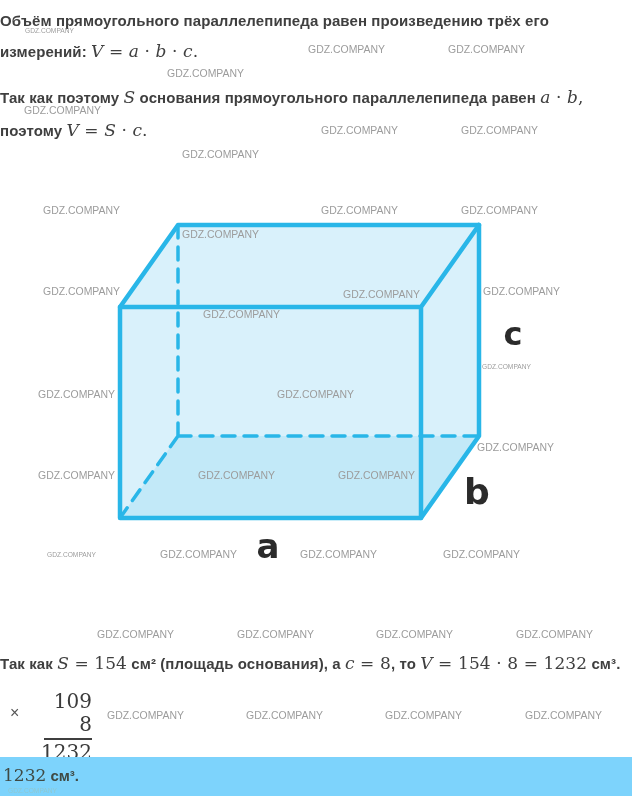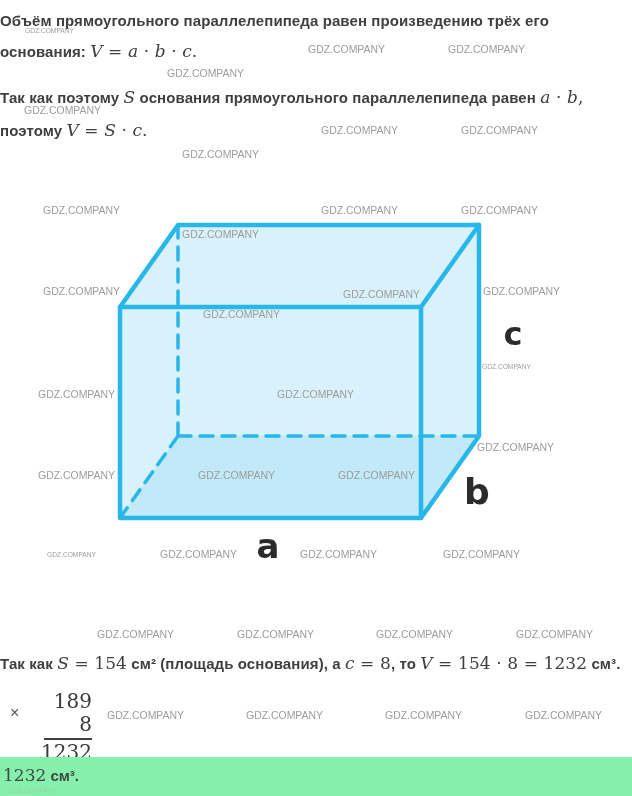--- a/index.html
+++ b/index.html
@@ -54,33 +54,33 @@
     position:absolute;left:2px;top:14px;
     font-family:"Liberation Sans",sans-serif;
     font-size:16px;color:#555;
   }
   .mult .rule{
     border-top:2px solid #3f3f3f;width:48px;margin:2px 0 1px auto;
   }
   
   .answer-band{
     position:absolute;left:0;top:757px;width:632px;height:39px;
-    background:#86efac;
+    background:#7dd3fc;
   }
   .answer-text{
     position:absolute;left:3px;top:0;line-height:37px;
     color:#3f4a44;font-weight:600;font-size:15px;
     white-space:nowrap;
   }
 </style>
 </head>
 <body>
 
 <div class="para" style="top:10px"><span class="seg seg-sans">Объём прямоугольного параллелепипеда равен произведению трёх его</span></div>
-<div class="para" style="top:40px"><span class="seg seg-sans">основания: </span><span class="seg seg-it">V</span><span class="seg seg-rm"> = </span><span class="seg seg-it">a</span><span class="seg seg-rm"> · </span><span class="seg seg-it">b</span><span class="seg seg-rm"> · </span><span class="seg seg-it">c</span><span class="seg seg-rm">.</span></div>
+<div class="para" style="top:40px"><span class="seg seg-sans">измерений: </span><span class="seg seg-it">V</span><span class="seg seg-rm"> = </span><span class="seg seg-it">a</span><span class="seg seg-rm"> · </span><span class="seg seg-it">b</span><span class="seg seg-rm"> · </span><span class="seg seg-it">c</span><span class="seg seg-rm">.</span></div>
 <div class="para" style="top:86px"><span class="seg seg-sans">Так как поэтому </span><span class="seg seg-it">S</span><span class="seg seg-sans"> основания прямоугольного параллелепипеда равен </span><span class="seg seg-it">a</span><span class="seg seg-rm"> · </span><span class="seg seg-it">b</span><span class="seg seg-rm">,</span></div>
 <div class="para" style="top:119px"><span class="seg seg-sans">поэтому </span><span class="seg seg-it">V</span><span class="seg seg-rm"> = </span><span class="seg seg-it">S</span><span class="seg seg-rm"> · </span><span class="seg seg-it">c</span><span class="seg seg-rm">.</span></div>
 <div class="para" style="top:652px"><span class="seg seg-sans">Так как </span><span class="seg seg-it">S</span><span class="seg seg-rm"> = 154</span><span class="seg seg-sans"> см² (площадь основания), а </span><span class="seg seg-it">c</span><span class="seg seg-rm"> = 8</span><span class="seg seg-sans">, то </span><span class="seg seg-it">V</span><span class="seg seg-rm"> = 154 · 8 = 1232</span><span class="seg seg-sans"> см³.</span></div>
 
 <svg id="figure-svg" width="440" height="370" viewBox="95 200 440 370">
 
   <path d="M120,307 L178,225 L479,225 L479,436 L421,518 L120,518 Z" fill="#d9f1fb" stroke="#29b6e8" stroke-width="4.5" stroke-linejoin="round"></path>
 
   <polygon points="120,518 178,436 479,436 421,518" fill="rgba(41,182,232,0.13)"></polygon>
 
@@ -88,21 +88,21 @@
 
   <path d="M178,225 L178,436 M178,436 L479,436 M178,436 L120,518" fill="none" stroke="#29b6e8" stroke-width="3.5" stroke-dasharray="13 9" stroke-linecap="round"></path>
 
   <text x="268" y="558" text-anchor="middle" font-family="DejaVu Sans, sans-serif" font-size="34" font-weight="bold" fill="#2b2b2b">a</text>
   <text x="477" y="504" text-anchor="middle" font-family="DejaVu Sans, sans-serif" font-size="36" font-weight="bold" fill="#2b2b2b">b</text>
   <text x="513" y="345" text-anchor="middle" font-family="DejaVu Sans, sans-serif" font-size="32" font-weight="bold" fill="#2b2b2b">c</text>
 </svg>
 
 <div class="mult">
   <div class="sign">×</div>
-  <div class="row">189</div>
+  <div class="row">109</div>
   <div class="row">8</div>
   <div class="rule"></div>
   <div class="row">1232</div>
 </div>
 
 <div class="answer-band">
   <div class="answer-text"><span class="seg seg-rm">1232</span><span class="seg seg-sans"> см³.</span></div>
 </div>
 
 <div id="wm-layer">

